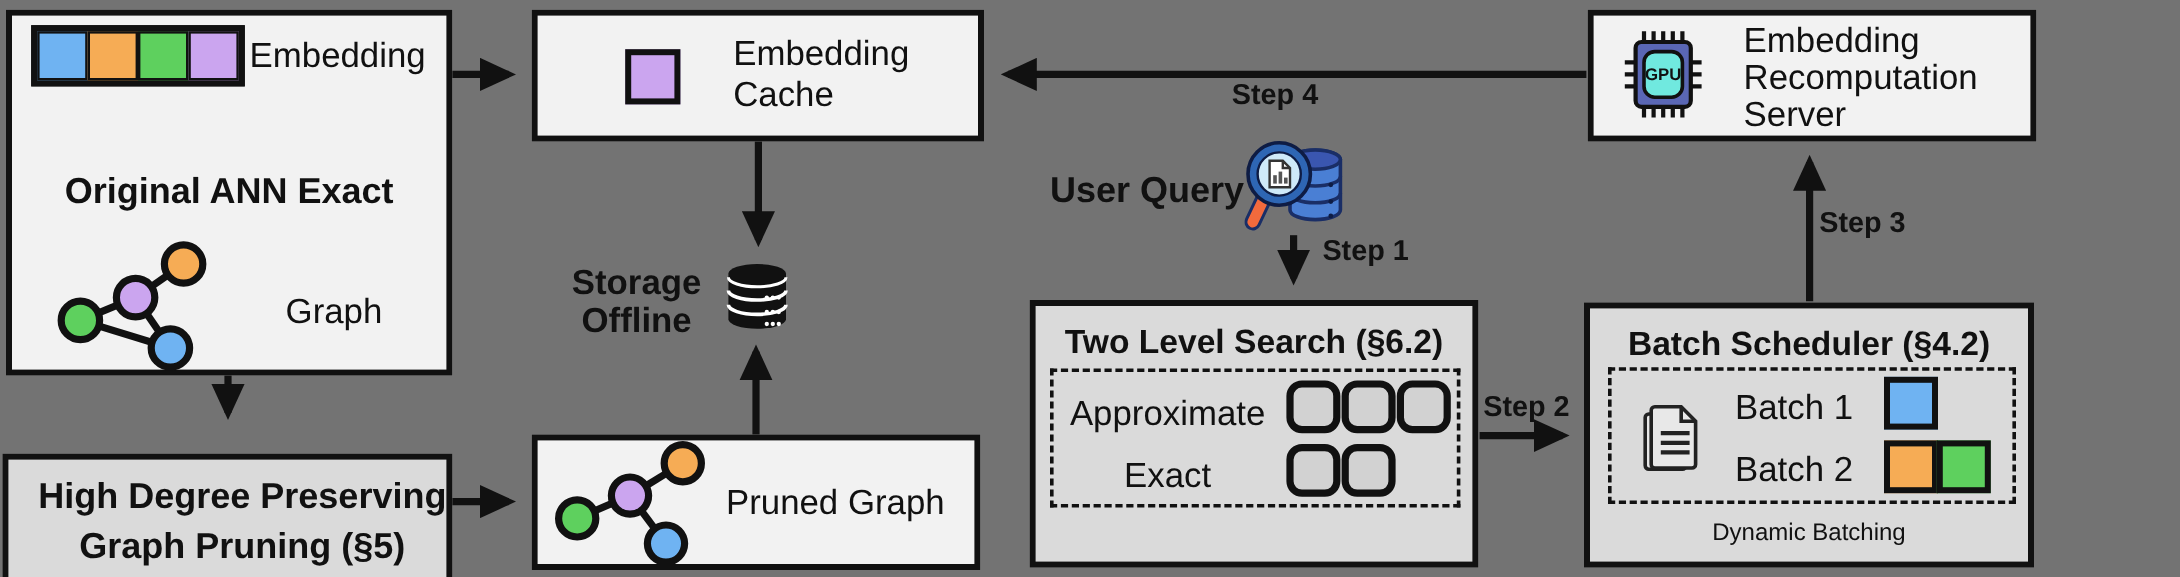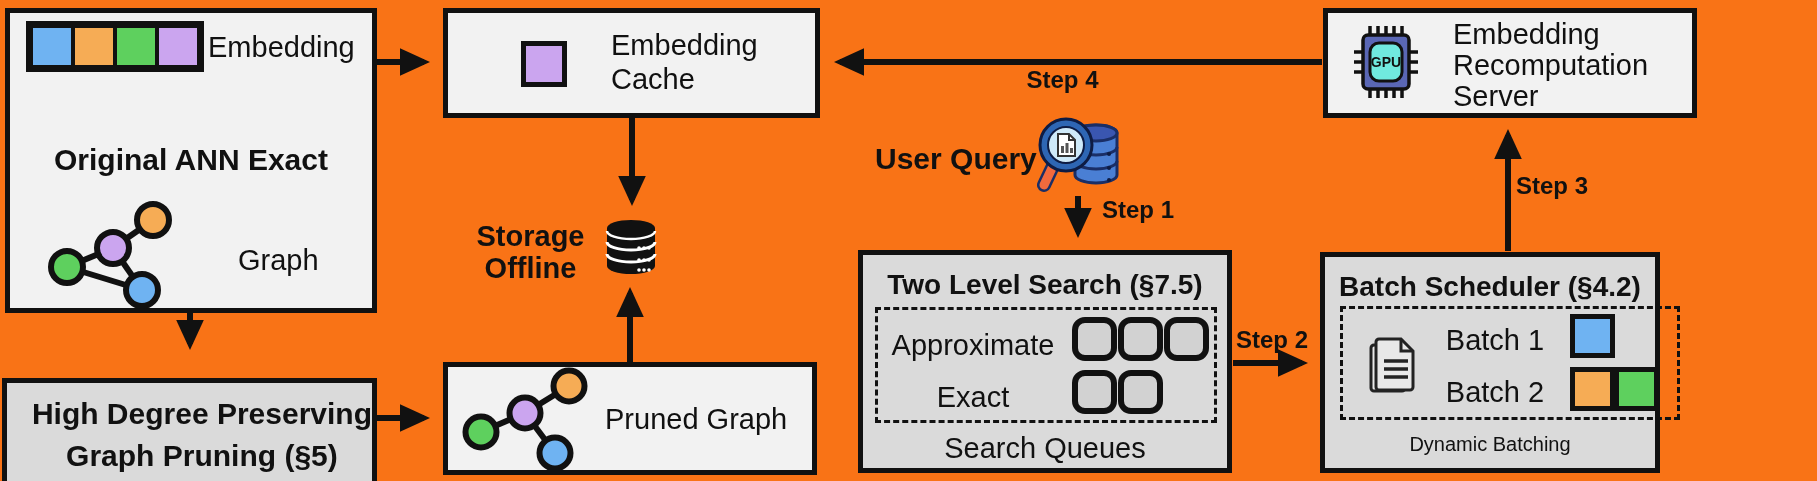--- a/index.html
+++ b/index.html
@@ -1,17 +1,17 @@
 <!DOCTYPE html>
 <html><head>
 <meta charset="utf-8">
 <style>
   html,body{margin:0;padding:0;background:#fff;}
   .canvas{
-    position:relative;width:1817px;height:481px;background:#f97316;
+    position:relative;width:1817px;height:481px;background:#737373;
     font-family:"Liberation Sans",sans-serif;color:#111;overflow:hidden;
   }
   .box{position:absolute;border:5px solid #111;box-sizing:border-box;}
   .bg-light{background:#F2F2F2;}
   .bg-gray{background:#DADADA;}
   .abs{position:absolute;}
   .lbl{white-space:nowrap;}
   .bold{font-weight:bold;}
   .center{text-align:center;}
   .right{text-align:center;}
@@ -133,37 +133,36 @@
         <path d="M21 21 h11 l6 6 v16 h-17 z" fill="#fff" stroke="#333" stroke-width="2"></path>
         <path d="M32 21 v6 h6" fill="none" stroke="#333" stroke-width="2"></path>
         <rect x="24" y="33" width="3" height="7" fill="#555"></rect>
         <rect x="28.5" y="30" width="3" height="10" fill="#555"></rect>
         <rect x="33" y="35" width="3" height="5" fill="#555"></rect>
       </g>
     </g>
   </svg>
 
   <div class="box bg-gray" style="left:858px;top:250px;width:374px;height:223px;">
-    <div class="abs lbl bold center" style="left:0;top:14px;width:100%;font-size:28px;">Two Level Search (§7.5)</div>
+    <div class="abs lbl bold center" style="left:0;top:14px;width:100%;font-size:28px;">Two Level Search (§6.2)</div>
     <div class="dashed" style="left:12px;top:52px;width:342px;height:116px;"></div>
     <div class="abs lbl right" style="left:15px;top:74px;width:190px;font-size:29px;">Approximate</div>
     <div class="queue-row abs" style="left:209px;top:62px;">
       <div class="queue-sq"></div>
       <div class="queue-sq"></div>
       <div class="queue-sq"></div>
     </div>
     <div class="abs lbl right" style="left:15px;top:126px;width:190px;font-size:29px;">Exact</div>
     <div class="queue-row abs" style="left:209px;top:115px;">
       <div class="queue-sq"></div>
       <div class="queue-sq"></div>
     </div>
-    <div class="abs lbl center" style="left:0;top:177px;width:100%;font-size:29px;">Search Queues</div>
-  </div>
-
-  <div class="box bg-gray" style="left:1320px;top:252px;width:340px;height:221px;">
+  </div>
+
+  <div class="box bg-gray" style="left:1320px;top:252px;width:375px;height:221px;">
     <div class="abs lbl bold center" style="left:0;top:14px;width:100%;font-size:28px;">Batch Scheduler (§4.2)</div>
     <div class="dashed" style="left:15px;top:49px;width:340px;height:114px;"></div>
     <svg class="abs" style="left:42px;top:78px;" width="54" height="60" viewBox="0 0 54 60">
       <rect x="4" y="10" width="34" height="46" rx="3" fill="#E8E8E8" stroke="#222" stroke-width="3"></rect>
       <path d="M12 4 h22 l12 12 v36 a3 3 0 0 1 -3 3 h-31 a3 3 0 0 1 -3 -3 v-45 a3 3 0 0 1 3 -3 z" fill="#E8E8E8" stroke="#222" stroke-width="3"></path>
       <path d="M34 4 v12 h12" fill="none" stroke="#222" stroke-width="3"></path>
       <line x1="17" y1="26" x2="41" y2="26" stroke="#222" stroke-width="3.5"></line>
       <line x1="17" y1="34" x2="41" y2="34" stroke="#222" stroke-width="3.5"></line>
       <line x1="17" y1="42" x2="41" y2="42" stroke="#222" stroke-width="3.5"></line>
     </svg>

